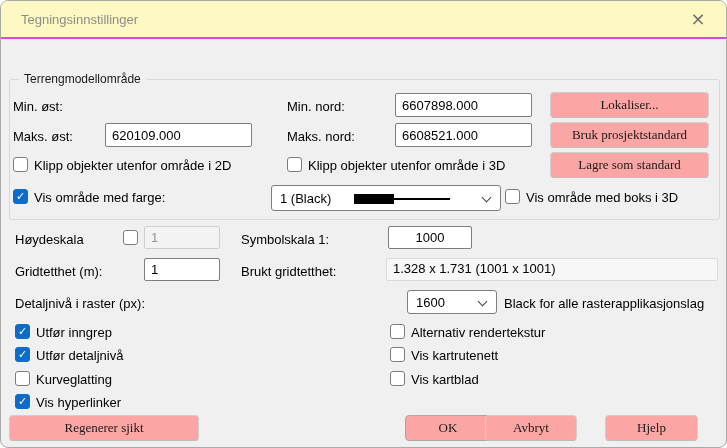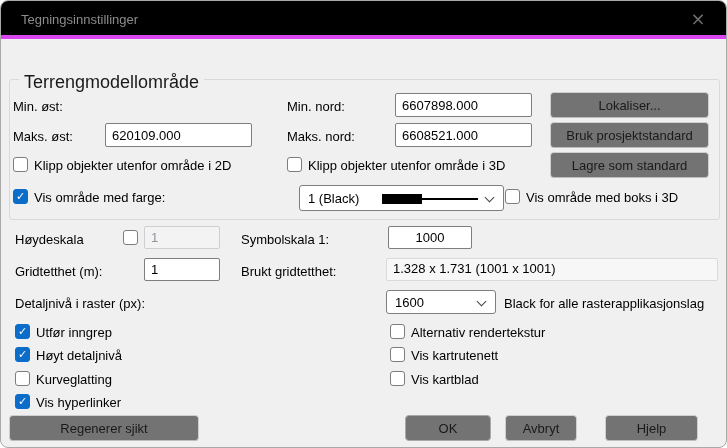--- a/index.html
+++ b/index.html
@@ -1,54 +1,54 @@
 <!DOCTYPE html>
 <html style="--accent: #0b6cc9;"><head>
 <meta charset="utf-8">
 <style>
   html,body{margin:0;padding:0;background:#ffffff;font-family:"Liberation Sans","DejaVu Sans",sans-serif;}
   .dialog{
     position:relative;width:727px;height:448px;box-sizing:border-box;
     background:#f0f0f0;border:1px solid #a9a9a9;border-radius:8px;overflow:hidden;
   }
   .titlebar{
-    position:absolute;left:0;top:0;width:100%;height:38px;background:#000000;
-    border-bottom:4px solid #d946ef;box-sizing:border-box;
+    position:absolute;left:0;top:0;width:100%;height:38px;background:#fef9c3;
+    border-bottom:2px solid #d946ef;box-sizing:border-box;
   }
   .title{
     position:absolute;left:20px;top:11px;font-size:13px;color:#8c8c8c;white-space:nowrap;
   }
   .close-btn{
     position:absolute;right:6px;top:2px;width:44px;height:32px;border:none;background:transparent;
     display:flex;align-items:center;justify-content:center;cursor:default;padding:0;
   }
   .close-glyph{font-family:"DejaVu Sans",sans-serif;font-size:18px;color:#6f6f6f;line-height:1;}
   .groupbox{
     position:absolute;left:8px;top:78px;width:711px;height:141px;box-sizing:border-box;
     border:1px solid #d9d9d9;border-radius:3px;
   }
   .group-label{
-    position:absolute;left:18px;top:71px;font-size:18px;color:#1a1a1a;background:#f0f0f0;
+    position:absolute;left:18px;top:71px;font-size:12px;color:#1a1a1a;background:#f0f0f0;
     padding:0 5px;white-space:nowrap;z-index:2;
   }
   .lbl{position:absolute;font-size:13px;line-height:16px;color:#000000;white-space:nowrap;text-align:center;}
   .edit{
     position:absolute;box-sizing:border-box;height:24px;border:1px solid #7e7e7e;border-radius:2px;
     background:#ffffff;font-family:inherit;font-size:13px;color:#000;padding:0 6px;outline:none;
   }
   .edit.small{height:23px;}
   .edit.disabled{background:#f3f3f3;border-color:#cfcfcf;color:#9095a0;}
   .readonly{
     position:absolute;box-sizing:border-box;height:23px;background:#f7f7f7;border:1px solid #dadada;
     border-radius:2px;font-size:13px;color:#000;padding:2px 6px;white-space:nowrap;overflow:hidden;
   }
   .btn{
-    position:absolute;box-sizing:border-box;height:26px;background:#737373;
+    position:absolute;box-sizing:border-box;height:26px;background:#fca5a5;
     border:1px solid #cfcfcf;border-bottom-color:#bdbdbd;border-radius:4px;
-    font-family:Liberation Sans, sans-serif;font-size:13px;color:#1a1a1a;text-align:center;padding:0;cursor:default;
+    font-family:Liberation Serif, serif;font-size:13px;color:#1a1a1a;text-align:center;padding:0;cursor:default;
   }
   .btn.default{border-color:#a8a8a8;}
   .cb{
     position:absolute;width:15px;height:15px;box-sizing:border-box;background:#ffffff;
     border:1px solid #7d7d7d;border-radius:3px;cursor:default;
   }
   .cb.on{background:var(--accent,#0b6cc9);border-color:var(--accent,#0b6cc9);}
   .tick{
     display:flex;width:100%;height:100%;align-items:center;justify-content:center;
     color:#ffffff;font-family:"DejaVu Sans",sans-serif;font-size:11px;line-height:1;
@@ -101,21 +101,21 @@
   <span class="cb" style="left:286px;top:156px">
       <span class="tick"></span>
     </span>
   <span class="cb-lbl" style="left:307px;top:157px">Klipp objekter utenfor område i 3D</span>
   <button class="btn" style="left:549px;top:151px;width:159px">Lagre som standard</button>
 
   <span class="cb on" style="left:12px;top:188px">
       <span class="tick">✓</span>
     </span>
   <span class="cb-lbl" style="left:33px;top:189px">Vis område med farge:</span>
-  <div class="combo" style="left:298px;top:184px;width:205px;height:26px">
+  <div class="combo" style="left:270px;top:184px;width:230px;height:26px">
     <span class="combo-text">1 (Black)</span>
     <span class="swatch" style="background: rgb(0, 0, 0);"></span>
     <span class="swatch-line" style="background: rgb(0, 0, 0);"></span>
     <span class="chev"></span>
   </div>
   <span class="cb" style="left:504px;top:188px">
       <span class="tick"></span>
     </span>
   <span class="cb-lbl" style="left:525px;top:189px">Vis område med boks i 3D</span>
 
@@ -126,34 +126,34 @@
   <input class="edit small disabled" style="left: 143px; top: 225px; width: 76px;" disabled="" value="1">
   <span class="lbl" style="left:240px;top:231px">Symbolskala 1:</span>
   <input class="edit small" style="left: 387px; top: 225px; width: 84px; text-align: center;" value="1000">
 
   <span class="lbl" style="left:14px;top:263px">Gridtetthet (m):</span>
   <input class="edit small" style="left: 143px; top: 257px; width: 76px;" value="1">
   <span class="lbl" style="left:240px;top:263px">Brukt gridtetthet:</span>
   <div class="readonly" style="left:385px;top:257px;width:332px">1.328 x 1.731 (1001 x 1001)</div>
 
   <span class="lbl" style="left:14px;top:295px">Detaljnivå i raster (px):</span>
-  <div class="combo small" style="left:385px;top:289px;width:110px;height:24px">
+  <div class="combo small" style="left:406px;top:289px;width:90px;height:24px">
     <span class="combo-text">1600</span>
     <span class="chev"></span>
   </div>
   <span class="note" style="left:503px;top:295px">Black for alle rasterapplikasjonslag</span>
 
   <span class="cb on" style="left:14px;top:323px">
       <span class="tick">✓</span>
     </span>
   <span class="cb-lbl" style="left:35px;top:324px">Utfør inngrep</span>
   <span class="cb on" style="left:14px;top:346px">
       <span class="tick">✓</span>
     </span>
-  <span class="cb-lbl" style="left:35px;top:347px">Høyt detaljnivå</span>
+  <span class="cb-lbl" style="left:35px;top:347px">Utfør detaljnivå</span>
   <span class="cb" style="left:14px;top:370px">
       <span class="tick"></span>
     </span>
   <span class="cb-lbl" style="left:35px;top:371px">Kurveglatting</span>
   <span class="cb on" style="left:14px;top:393px">
       <span class="tick">✓</span>
     </span>
   <span class="cb-lbl" style="left:35px;top:394px">Vis hyperlinker</span>
 
   <span class="cb" style="left:389px;top:323px">
@@ -164,16 +164,16 @@
       <span class="tick"></span>
     </span>
   <span class="cb-lbl" style="left:410px;top:347px">Vis kartrutenett</span>
   <span class="cb" style="left:389px;top:370px">
       <span class="tick"></span>
     </span>
   <span class="cb-lbl" style="left:410px;top:371px">Vis kartblad</span>
 
   <button class="btn" style="left:8px;top:414px;width:190px">Regenerer sjikt</button>
   <button class="btn default" style="left:404px;top:414px;width:86px">OK</button>
-  <button class="btn" style="left:504px;top:414px;width:72px">Avbryt</button>
+  <button class="btn" style="left:484px;top:414px;width:92px">Avbryt</button>
   <button class="btn" style="left:604px;top:414px;width:93px">Hjelp</button>
 
 </div>
 
 </body></html>

